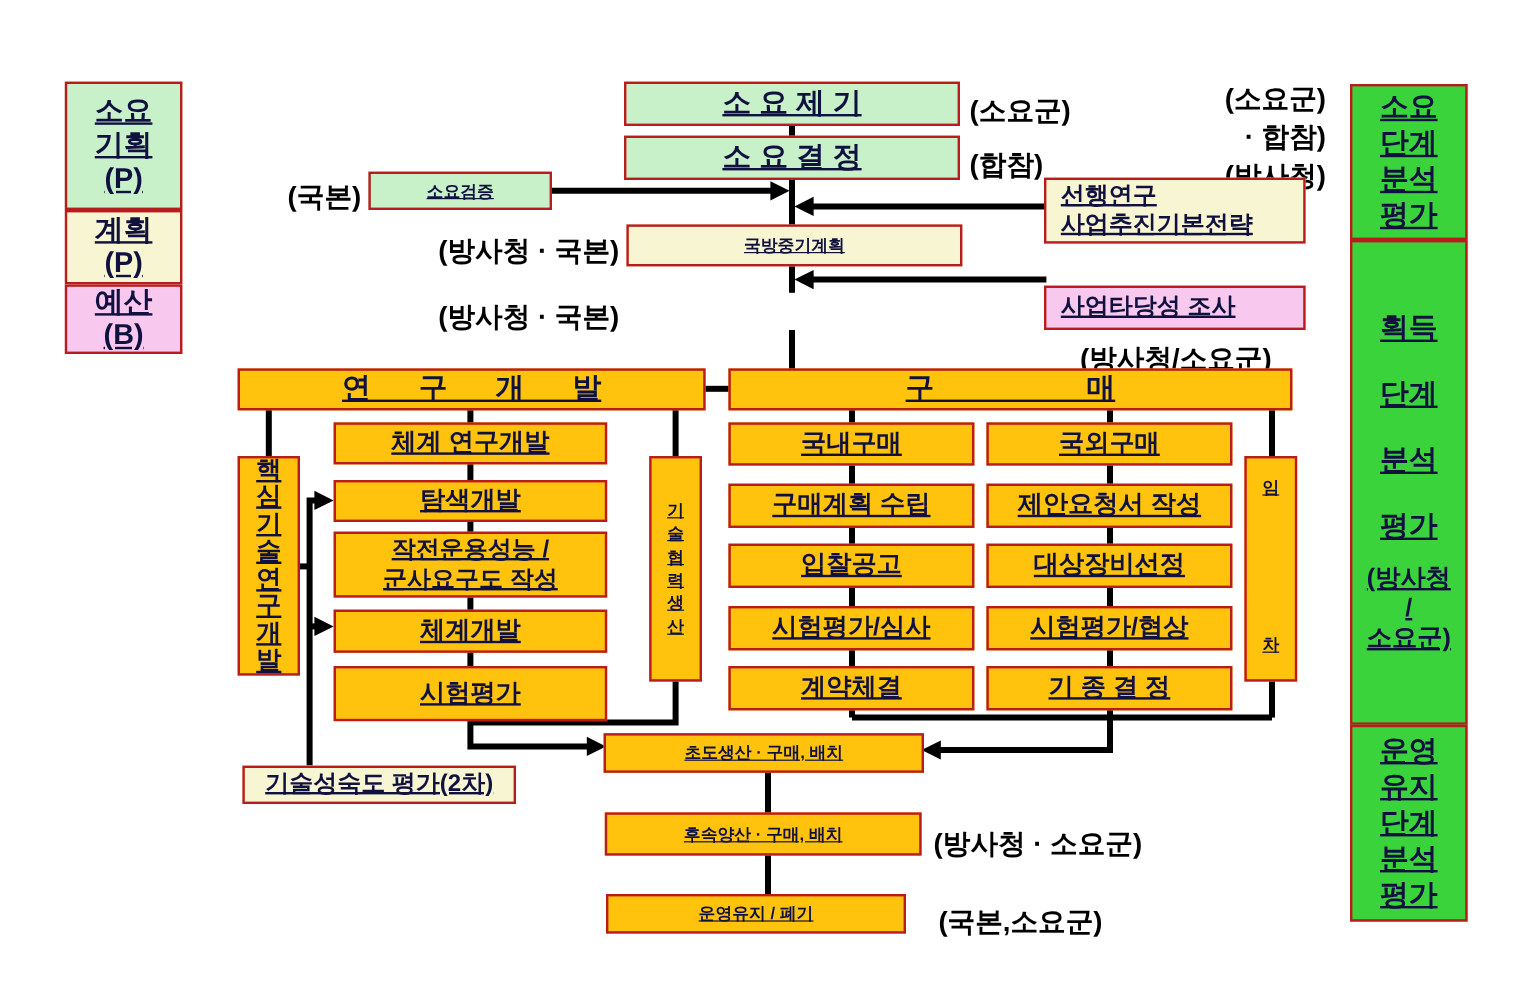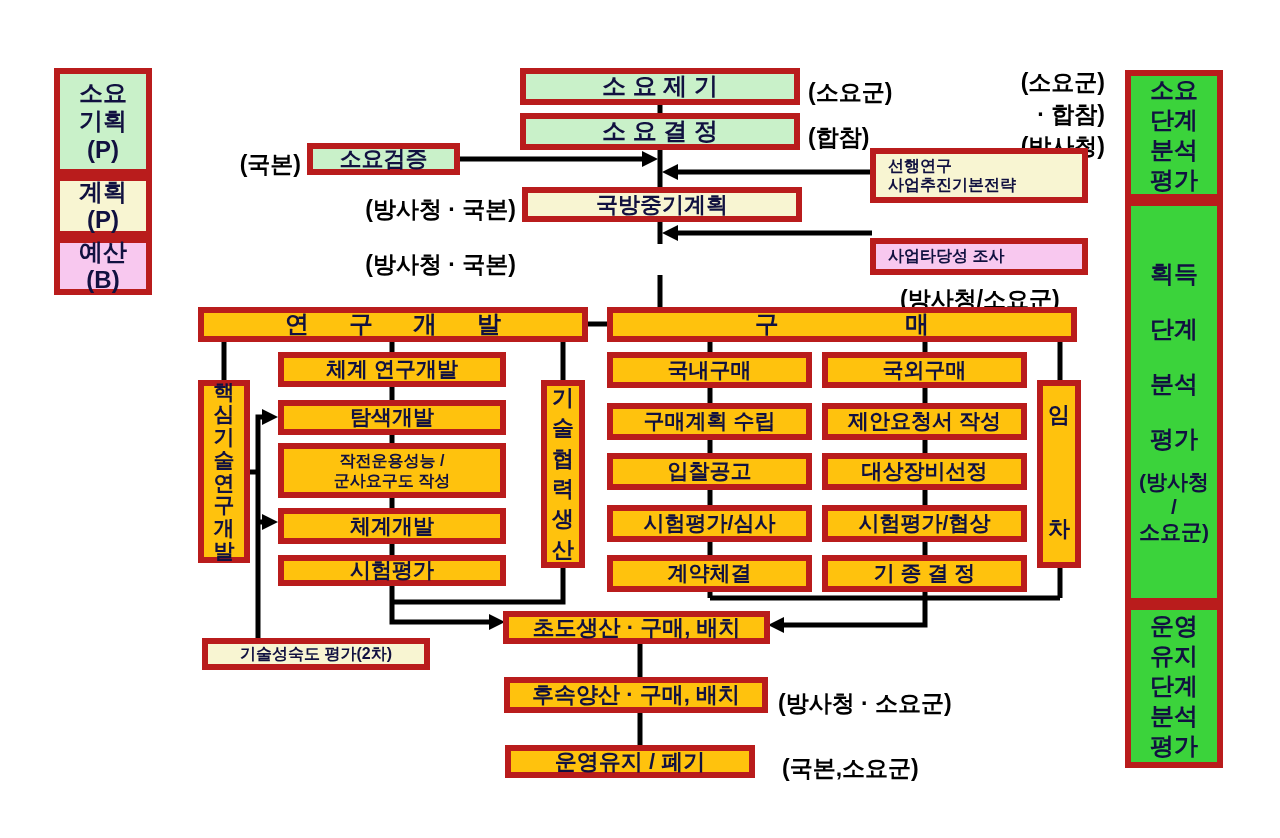--- a/index.html
+++ b/index.html
@@ -2,38 +2,38 @@
 <html><head>
 <meta charset="utf-8">
 <style>
   html,body{margin:0;padding:0;background:#fff;}
   #stage{
     position:relative;width:1280px;height:838px;background:#ffffff;
     font-family:"Liberation Sans","DejaVu Sans",sans-serif;
     font-weight:bold;color:#111140;overflow:hidden;
   }
   .box{
-    position:absolute;border:6px solid #b91c1c;box-sizing:border-box;
+    position:absolute;border:2px solid #b91c1c;box-sizing:border-box;
     display:flex;align-items:center;justify-content:center;text-align:center;
-    white-space:pre-line;line-height:1.18;z-index:2;
+    white-space:pre-line;line-height:1.18;z-index:2;text-decoration:underline;
   }
   .pre{white-space:pre;}
   .green{background:#c9f1c9;}
   .ivory{background:#f8f5d2;}
   .pink{background:#f8c8ef;}
   .orange{background:#ffc20d;}
   .bgreen{background:#3bd33b;}
   .lbl{
     position:absolute;color:#000;font-size:23px;white-space:pre-line;
     line-height:1.4;z-index:2;
   }
   .f24{font-size:24px;}
-  .f22{font-size:22px;}
+  .f22{font-size:14px;}
   .f21{font-size:21px;}
-  .f20{font-size:16px;}
+  .f20{font-size:20px;}
   svg.wires{position:absolute;left:0;top:0;z-index:1;}
   .vtext{line-height:1.08;}
 </style>
 </head>
 <body>
 
 <div id="stage">
 
   <svg class="wires" width="1280" height="838">
     <g stroke="#000" stroke-width="5" fill="none">
@@ -127,21 +127,21 @@
   <div class="lbl" style="left:900px;top:283px;">(방사청/소요군)</div>
 
   <div class="box orange f24 pre" style="left:198px;top:307px;width:390px;height:35px;">연      구      개      발</div>
   <div class="box orange f24 pre" style="left:607px;top:307px;width:470px;height:35px;">구                   매</div>
 
   <div class="box orange f21" style="left:278px;top:352px;width:228px;height:35px;">체계 연구개발</div>
   <div class="box orange f21" style="left:278px;top:400px;width:228px;height:35px;">탐색개발</div>
   <div class="box orange f20" style="left:278px;top:443px;width:228px;height:55px;line-height:1.25;">작전운용성능 /
 군사요구도 작성</div>
   <div class="box orange f21" style="left:278px;top:508px;width:228px;height:36px;">체계개발</div>
-  <div class="box orange f21" style="left:278px;top:555px;width:228px;height:31px;">시험평가</div>
+  <div class="box orange f21" style="left:278px;top:555px;width:228px;height:46px;">시험평가</div>
 
   <div class="box orange f21 vtext" style="left:198px;top:380px;width:52px;height:183px;">핵
 심
 기
 술
 연
 구
 개
 발</div>
   <div class="box orange f22 vtext" style="left:541px;top:380px;width:44px;height:188px;line-height:1.38;">기

